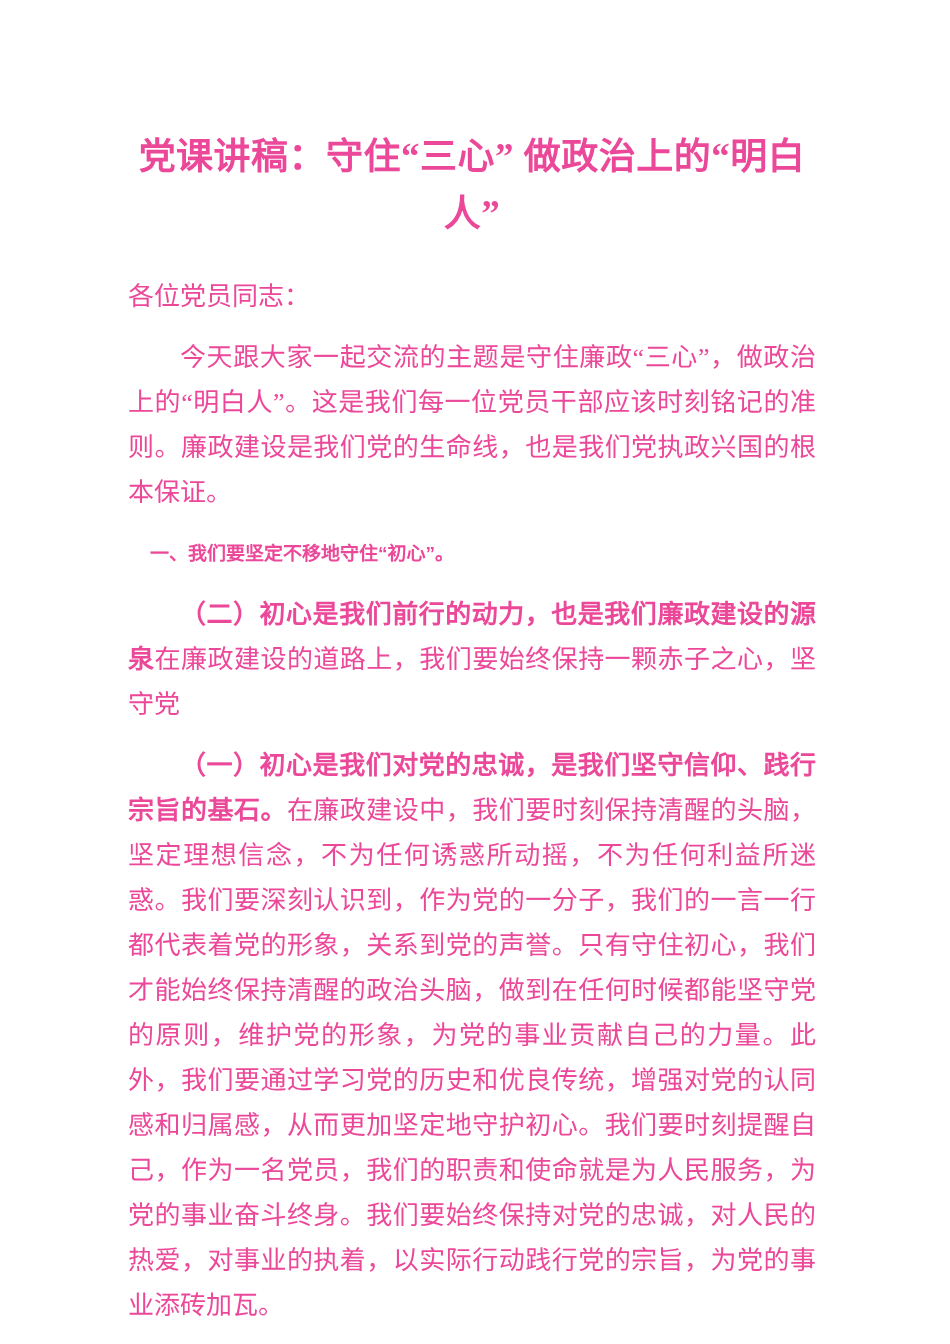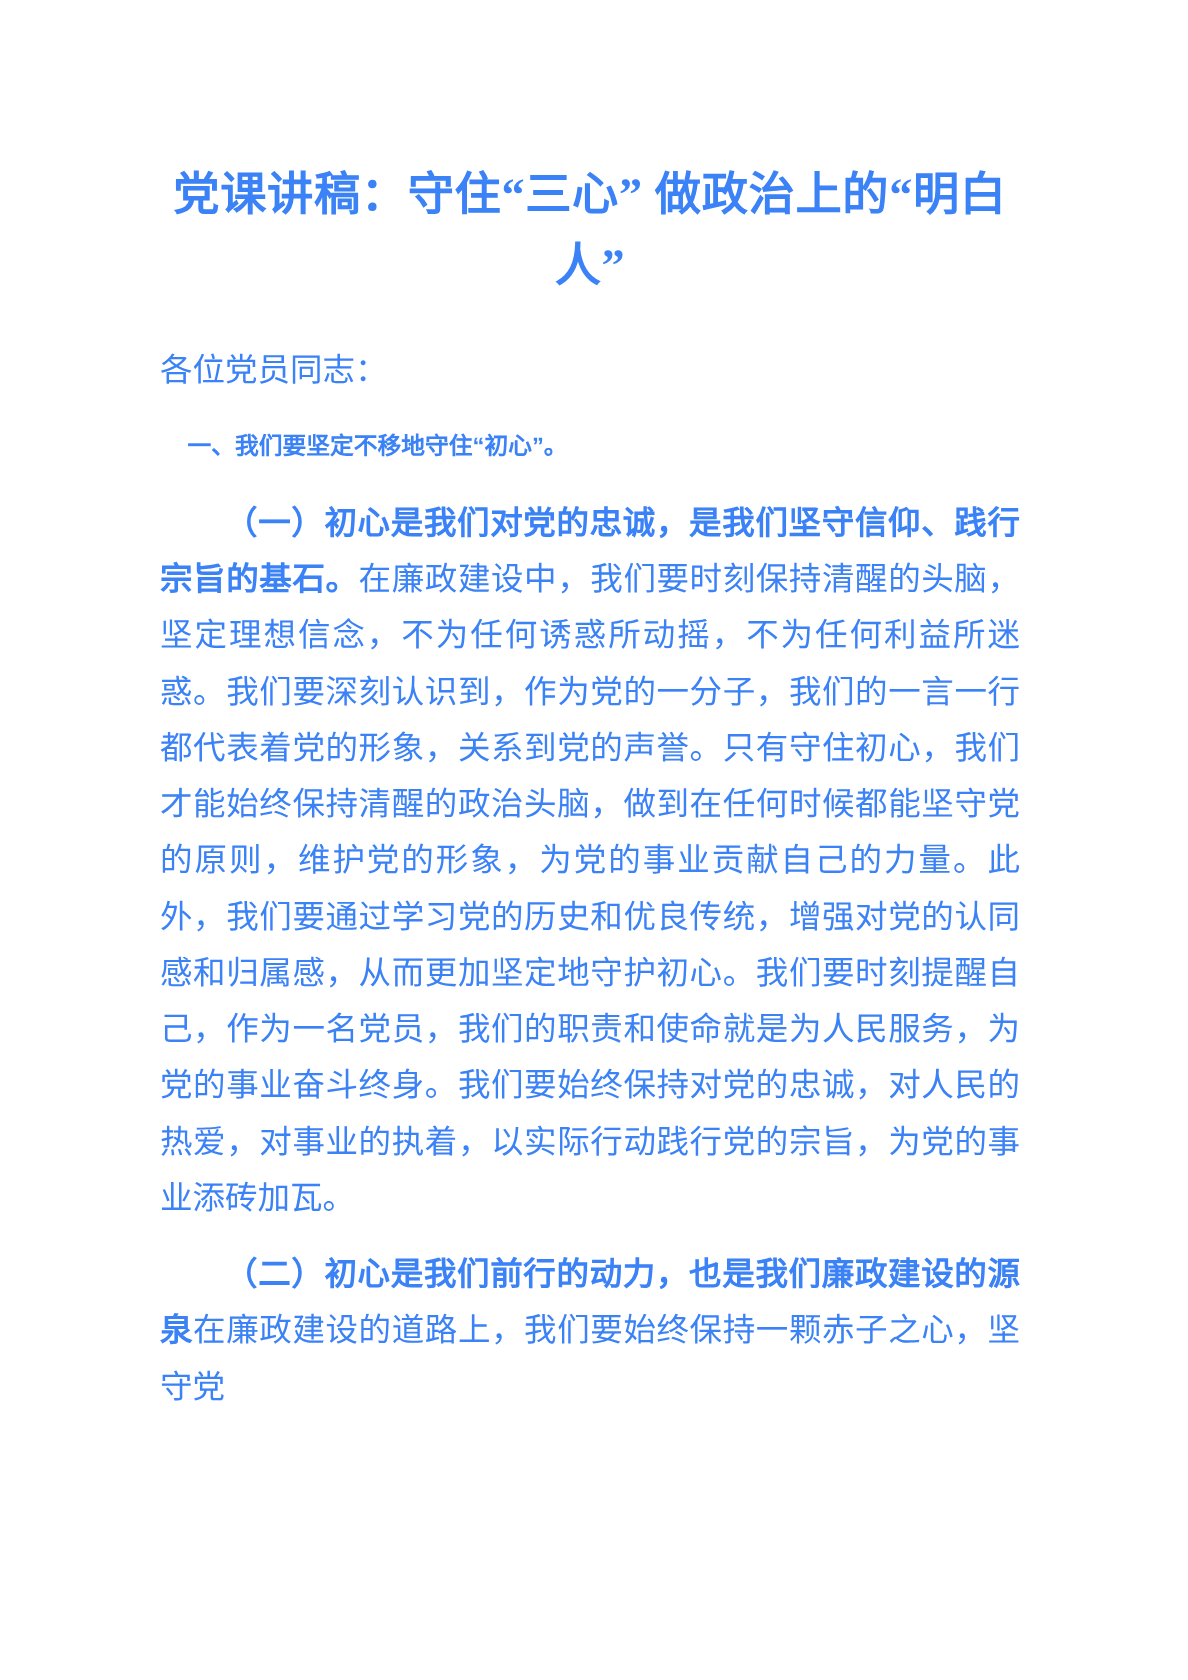--- a/index.html
+++ b/index.html
@@ -9,21 +9,21 @@
   }
   .page {
     position: relative;
     width: 950px;
     height: 1344px;
     margin: 0 auto;
     background: #ffffff;
     box-sizing: border-box;
     padding: 128px 118px 0 112px;
     overflow: hidden;
-    color: #3b82f6;
+    color: #ec4899;
   }
   .doc-title {
     font-family: "Liberation Serif", "DejaVu Serif", serif;
     font-weight: bold;
     font-size: 37px;
     line-height: 57px;
     text-align: center;
     letter-spacing: 0.5px;
     margin: 0 0 32px 0;
   }
@@ -55,20 +55,21 @@
 </style>
 </head>
 <body>
 
 <div class="page">
 
   <h1 class="doc-title">党课讲稿：守住“三心” 做政治上的“明白人”</h1>
 
   <p class="body-para salutation">各位党员同志：</p>
 
+  <p class="body-para indented">今天跟大家一起交流的主题是守住廉政“三心”，做政治上的“明白人”。这是我们每一位党员干部应该时刻铭记的准则。廉政建设是我们党的生命线，也是我们党执政兴国的根本保证。</p>
 
   <h2 class="section-heading">一、我们要坚定不移地守住“初心”。</h2>
 
+  <p class="body-para indented"><span class="lead-bold">（二）初心是我们前行的动力，也是我们廉政建设的源泉</span><span>在廉政建设的道路上，我们要始终保持一颗赤子之心，坚守党</span></p>
+
   <p class="body-para indented"><span class="lead-bold">（一）初心是我们对党的忠诚，是我们坚守信仰、践行宗旨的基石。</span><span>在廉政建设中，我们要时刻保持清醒的头脑，坚定理想信念，不为任何诱惑所动摇，不为任何利益所迷惑。我们要深刻认识到，作为党的一分子，我们的一言一行都代表着党的形象，关系到党的声誉。只有守住初心，我们才能始终保持清醒的政治头脑，做到在任何时候都能坚守党的原则，维护党的形象，为党的事业贡献自己的力量。此外，我们要通过学习党的历史和优良传统，增强对党的认同感和归属感，从而更加坚定地守护初心。我们要时刻提醒自己，作为一名党员，我们的职责和使命就是为人民服务，为党的事业奋斗终身。我们要始终保持对党的忠诚，对人民的热爱，对事业的执着，以实际行动践行党的宗旨，为党的事业添砖加瓦。</span></p>
-
-  <p class="body-para indented"><span class="lead-bold">（二）初心是我们前行的动力，也是我们廉政建设的源泉</span><span>在廉政建设的道路上，我们要始终保持一颗赤子之心，坚守党</span></p>
 
 </div>
 
 </body></html>

